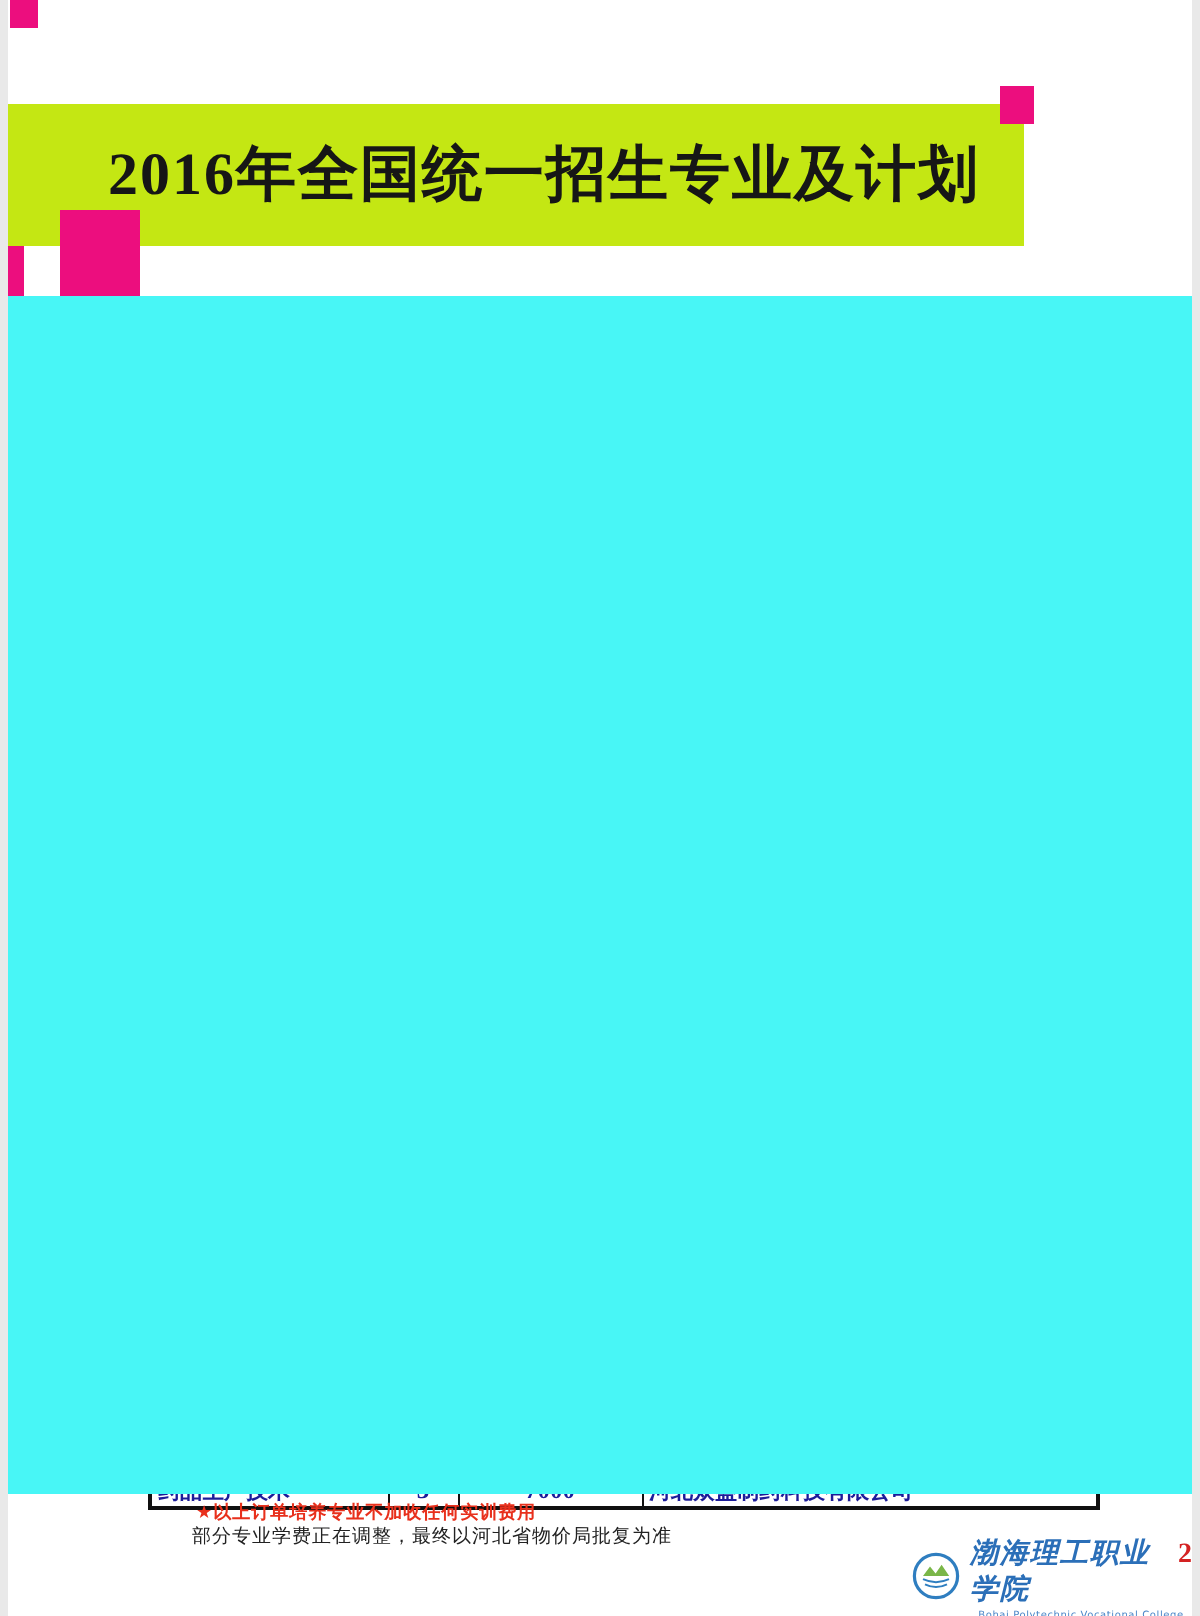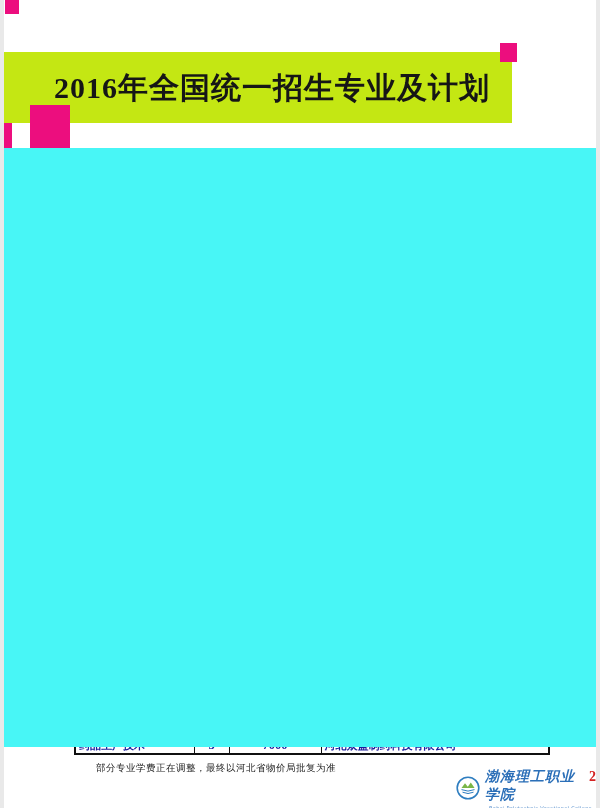--- a/index.html
+++ b/index.html
@@ -361,20 +361,21 @@
         </tr>
         <tr>
           <td class="major">药品生产技术</td>
           <td class="num">3</td>
           <td class="num">7000</td>
           <td class="partner">河北众盛制药科技有限公司</td>
         </tr>
       </tbody>
   </table>
 
+  <div class="fn-red">★以上订单培养专业不加收任何实训费用</div>
   <div class="fn-black">部分专业学费正在调整，最终以河北省物价局批复为准</div>
 
   <div class="logo">
     <span>
       <svg width="24" height="24" viewBox="0 0 24 24">
         <circle cx="12" cy="12" r="10.8" fill="#ffffff" stroke="#2f7ec0" stroke-width="1.6"></circle>
         <path d="M5.5 12 L9 7.2 L11.8 10.8 L14.8 6.4 L18.6 12 Z" fill="#7ab648"></path>
         <path d="M5.5 13.6 Q12 16.6 18.5 13.6" stroke="#2f7ec0" fill="none" stroke-width="1"></path>
         <path d="M6.5 16.2 Q12 18.9 17.5 16.2" stroke="#2f7ec0" fill="none" stroke-width="1"></path>
       </svg>

